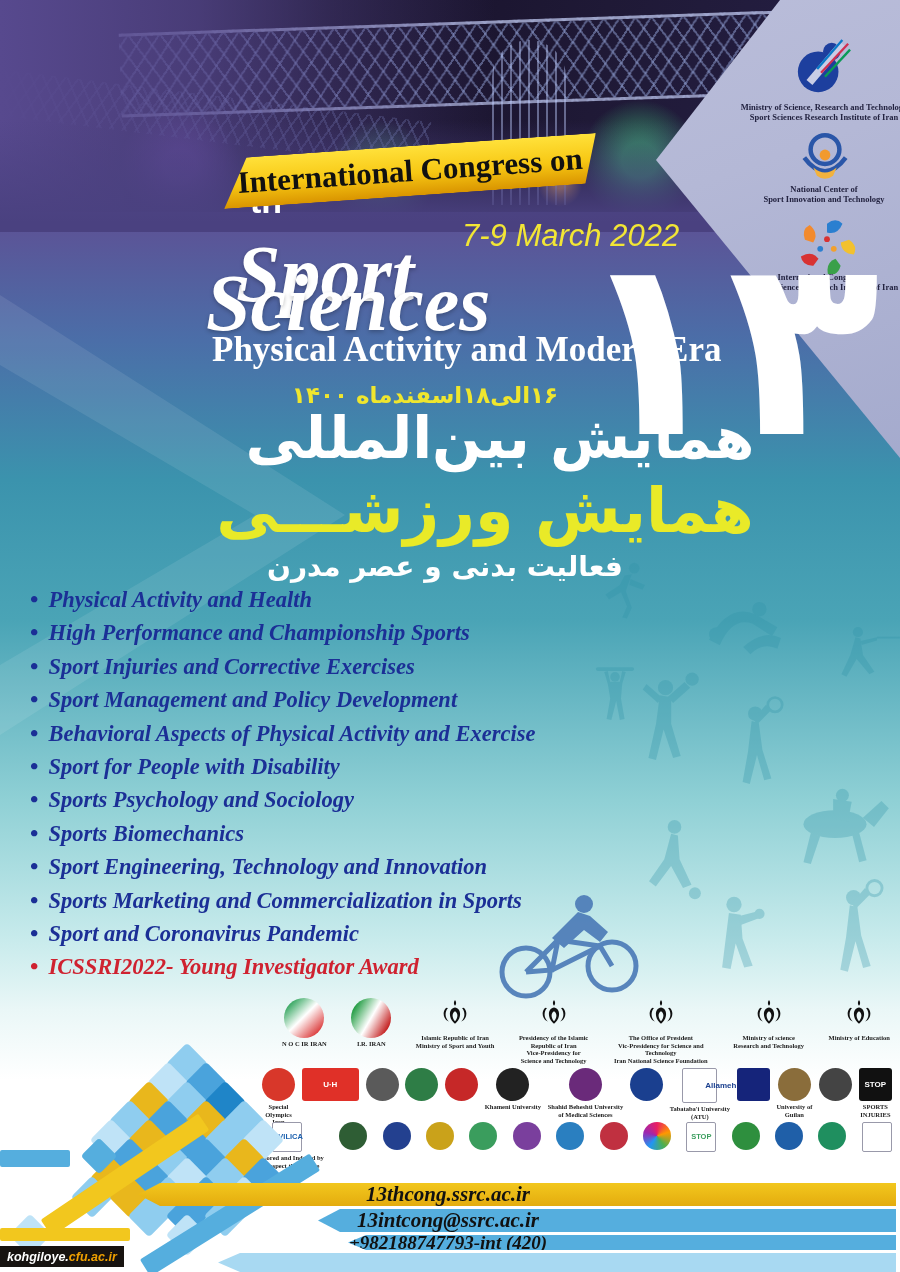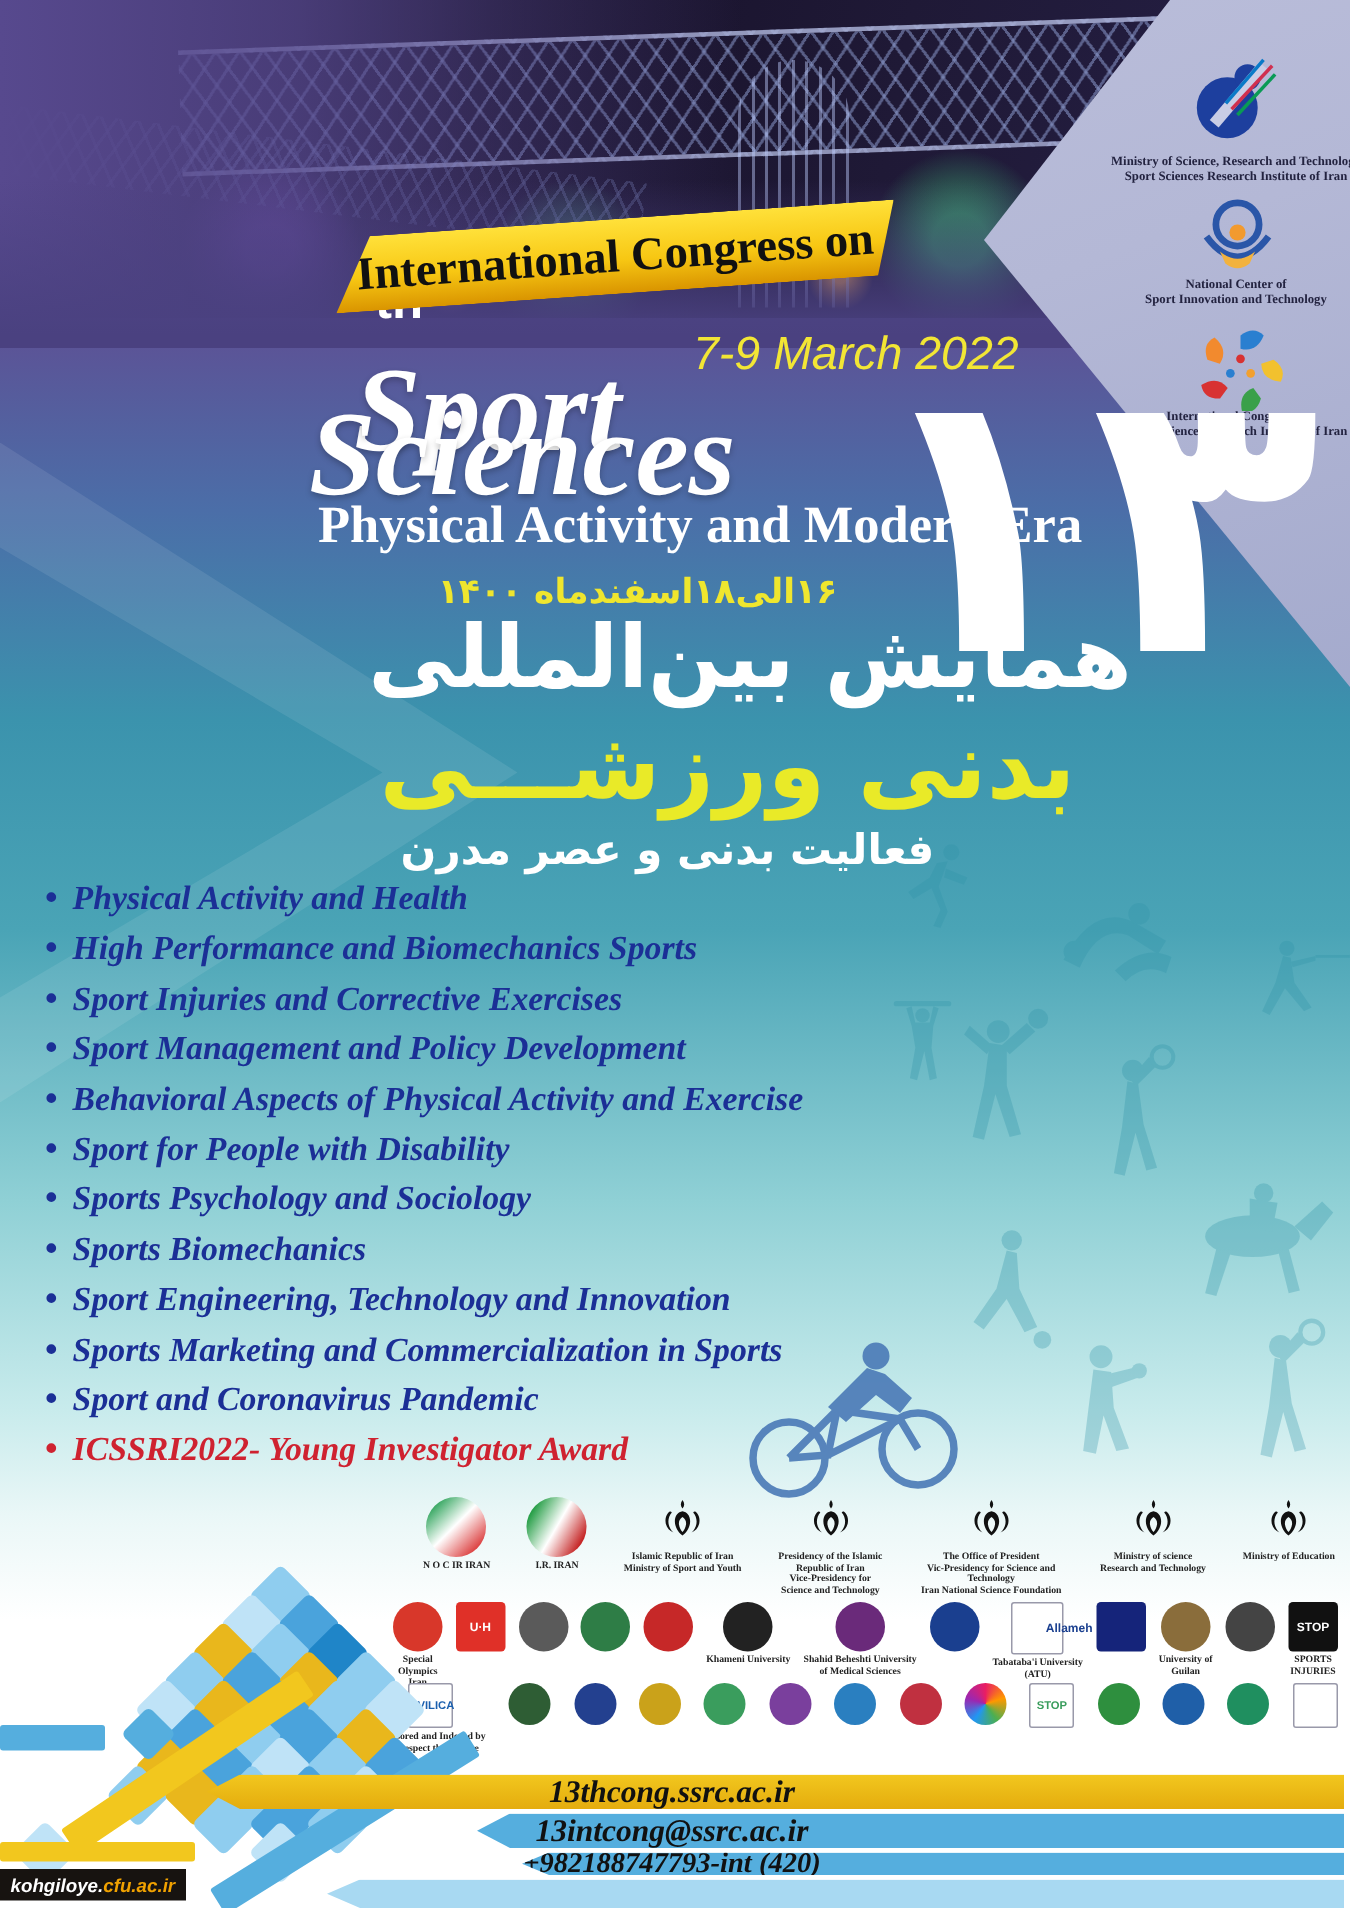--- a/index.html
+++ b/index.html
@@ -248,21 +248,21 @@
     <span>International Congress on</span>
   </div>
   <div class="abs t-sport">Sport</div>
   <div class="abs t-sciences">Sciences</div>
   <div class="abs t-sub">Physical Activity and Modern Era</div>
   <div class="abs t-date">7-9 March 2022</div>
 
   <div class="abs fa13">۱۳</div>
   <div class="abs fa fa-date">۱۶الی۱۸اسفندماه ۱۴۰۰</div>
   <div class="abs fa fa-l1">همایش بین‌المللی</div>
-  <div class="abs fa fa-l2">بدنی ورزشـــی</div>
+  <div class="abs fa fa-l2">همایش ورزشـــی</div>
   <div class="abs fa fa-l3">فعالیت بدنی و عصر مدرن</div>
 
   <svg class="sil" style="left:690px;top:575px;width:110px;height:90px">
       <use href="#sil-wrestle" fill="currentColor"></use>
     </svg>
   <svg class="sil" style="left:597px;top:552px;width:60px;height:78px">
       <use href="#sil-run" fill="currentColor"></use>
     </svg>
   <svg class="sil" style="left:835px;top:600px;width:70px;height:100px">
       <use href="#sil-fence" fill="currentColor"></use>
@@ -294,21 +294,21 @@
 
   <ul class="abs topics">
 
       <li class="topic" style="color: rgb(27, 47, 150);">
         <span class="dot">•</span>
         <span>Physical Activity and Health</span>
       </li>
 
       <li class="topic" style="color: rgb(27, 47, 150);">
         <span class="dot">•</span>
-        <span>High Performance and Biomechanics Sports</span>
+        <span>High Performance and Championship Sports</span>
       </li>
 
       <li class="topic" style="color: rgb(27, 47, 150);">
         <span class="dot">•</span>
         <span>Sport Injuries and Corrective Exercises</span>
       </li>
 
       <li class="topic" style="color: rgb(27, 47, 150);">
         <span class="dot">•</span>
         <span>Sport Management and Policy Development</span>
@@ -422,21 +422,21 @@
       <div class="sp-item">
         <div class="chip circle" style="width: 33px; height: 33px; font-size: 8px; background: rgb(216, 55, 42);">
           <span style="color: rgb(255, 255, 255);"></span>
         </div>
         <div class="sp-cap">Special
 Olympics
 Iran</div>
       </div>
 
       <div class="sp-item">
-        <div class="chip square" style="width: 33px; height: 33px; font-size: 8px; background: rgb(224, 48, 40);">
+        <div class="chip square" style="width: 57px; height: 33px; font-size: 8px; background: rgb(224, 48, 40);">
           <span style="color: rgb(255, 255, 255);">U·H</span>
         </div>
         <div class="sp-cap"></div>
       </div>
 
       <div class="sp-item">
         <div class="chip circle" style="width: 33px; height: 33px; font-size: 8px; background: rgb(90, 90, 90);">
           <span style="color: rgb(255, 255, 255);"></span>
         </div>
         <div class="sp-cap"></div>

